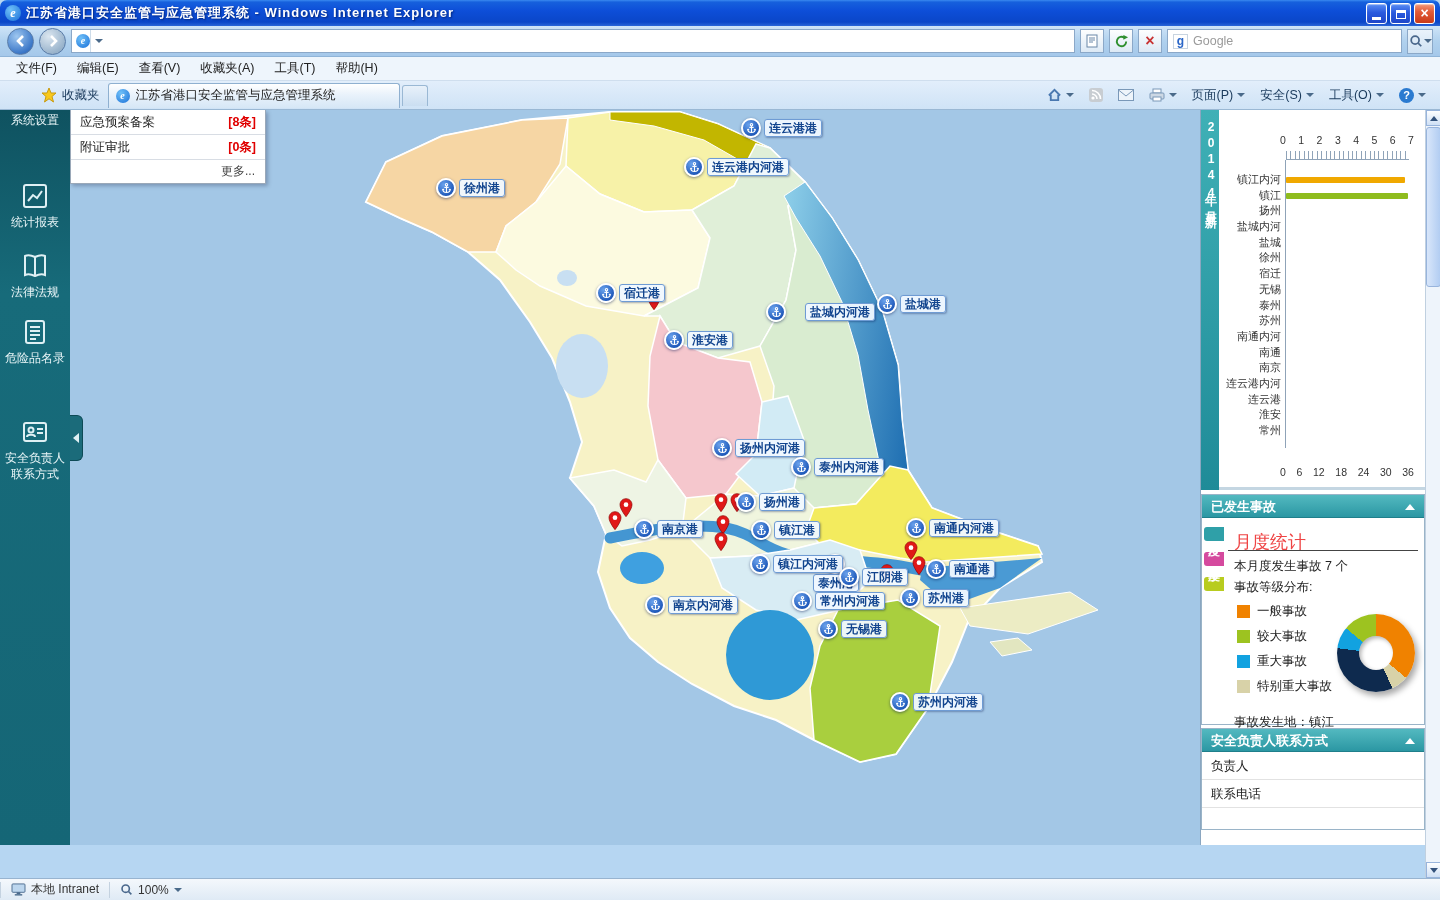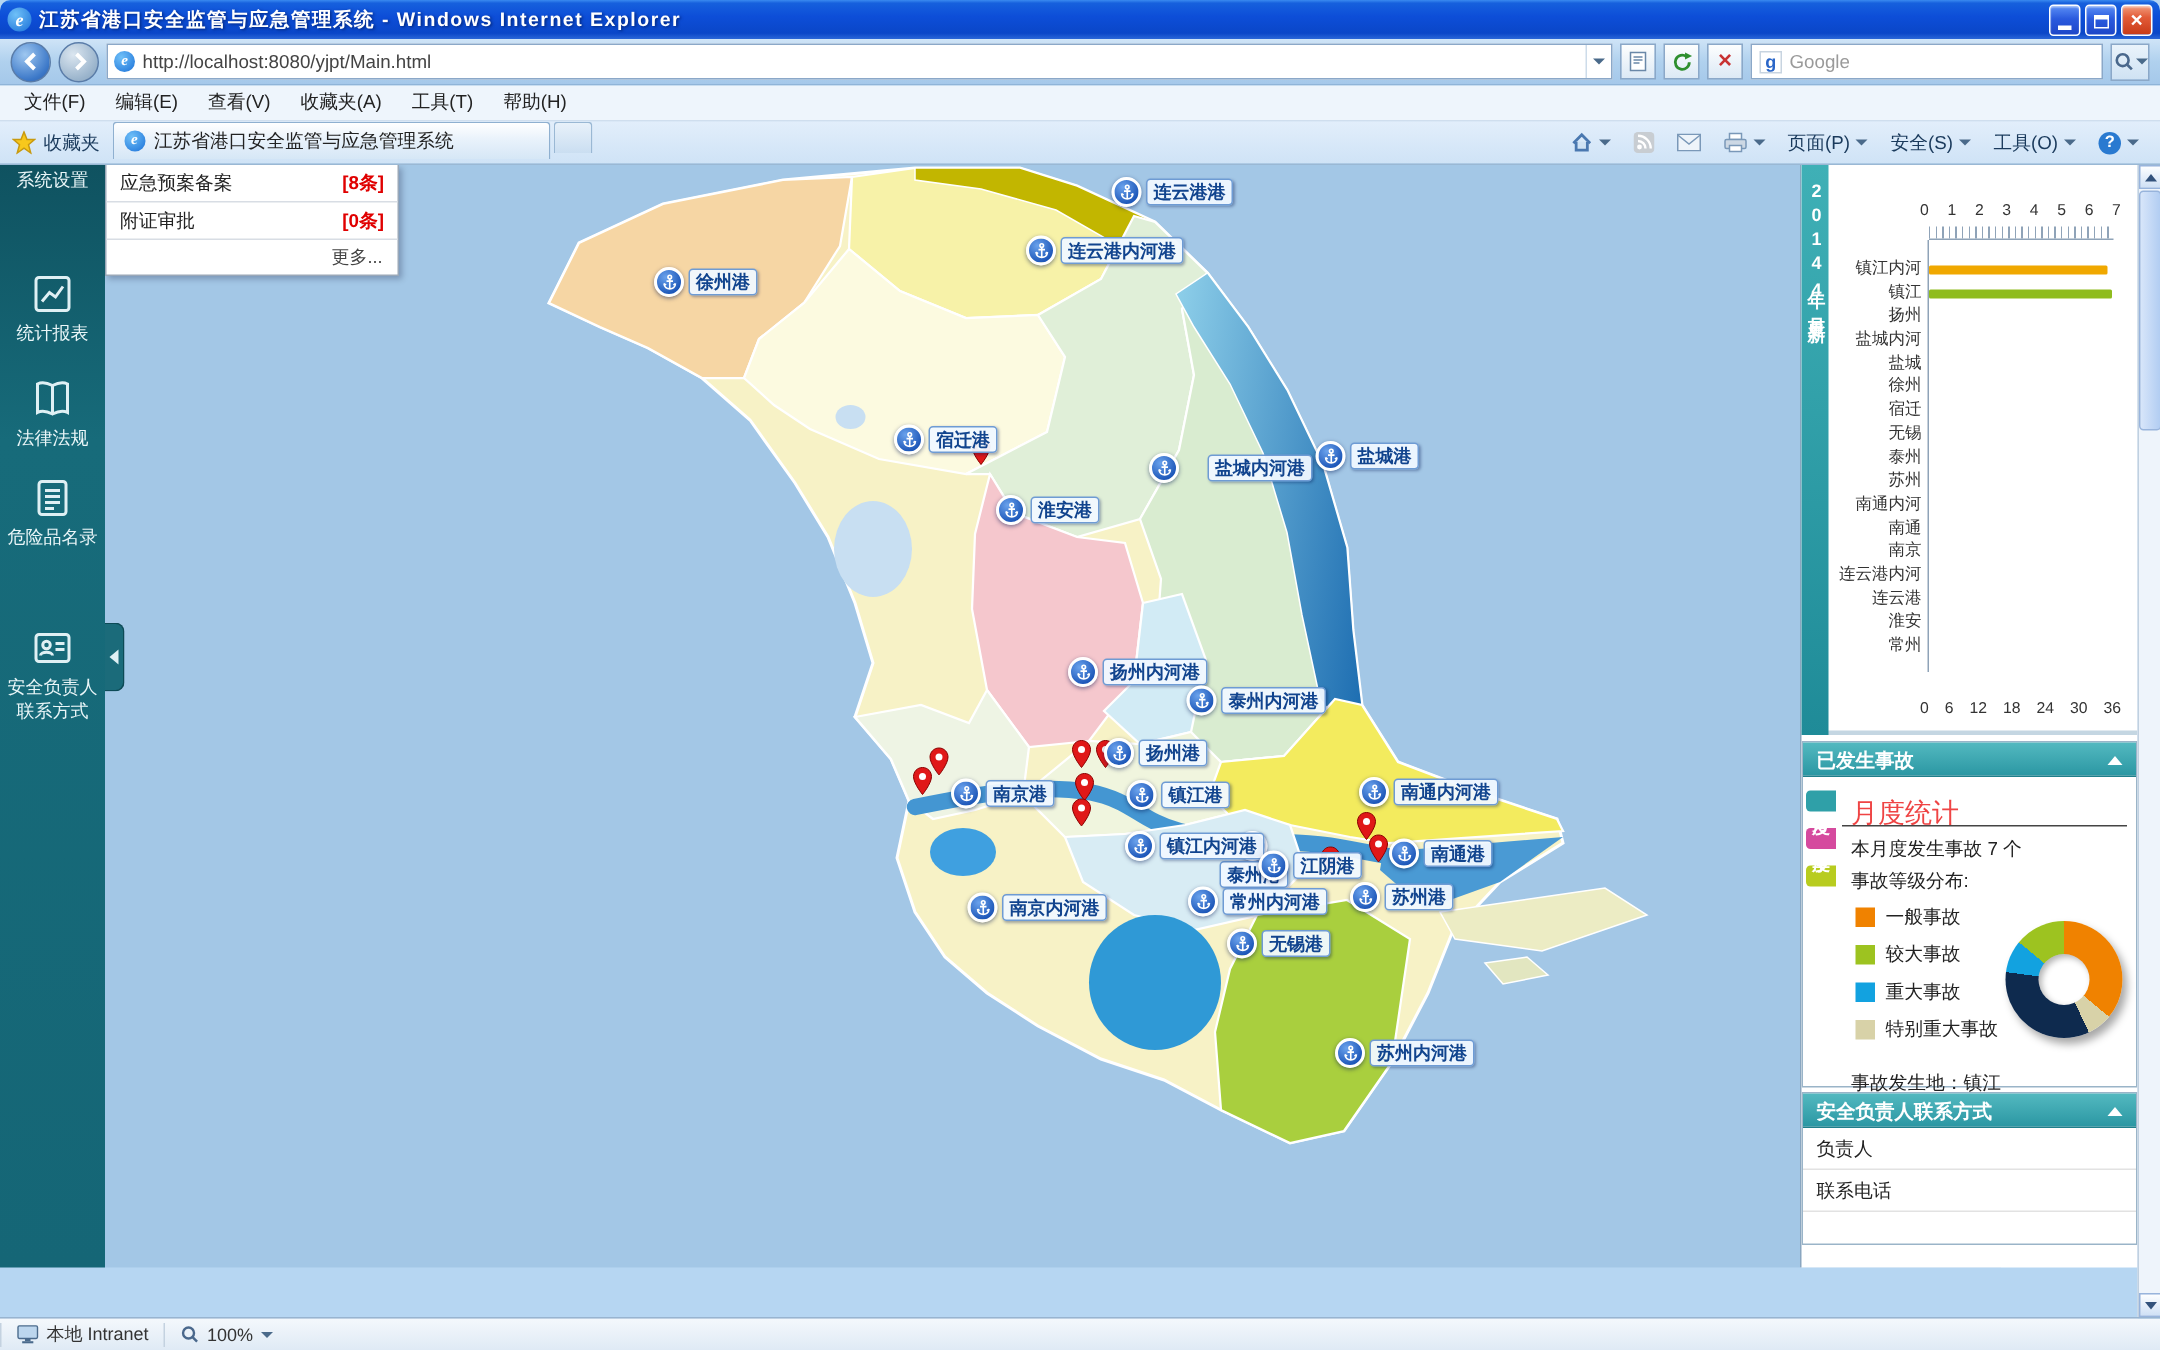--- a/index.html
+++ b/index.html
@@ -29,21 +29,21 @@
 .search{width:235px;height:24px;background:#fff;border:1px solid #8ba8c8;display:flex;align-items:center;padding:0 5px;gap:5px;flex:none;}
 .gico{width:15px;height:15px;border:1px solid #c8d4e0;color:#2a66c8;font-weight:bold;font-size:12px;line-height:13px;text-align:center;flex:none;}
 .search-text{flex:1;color:#9a9a9a;font-size:12.5px;}
 .sbtn{width:26px;height:25px;border:1px solid #8ba8c8;background:linear-gradient(#eaf3fb,#cfe2f3);display:flex;align-items:center;justify-content:center;gap:1px;flex:none;cursor:pointer;}
 
 
 .menubar{position:absolute;top:57px;left:0;height:24px;width:100%;background:#eef5fc;border-bottom:1px solid #cfdeee;display:flex;align-items:center;padding-left:6px;}
 .menu-item{padding:3px 10px;font-size:12.5px;color:#222;cursor:pointer;}
 
 
-.cmdbar{position:absolute;top:81px;left:0;height:29px;width:100%;background:linear-gradient(#e2eefb,#cfe3f6);display:flex;align-items:flex-start;border-bottom:1px solid #9ab8d4;}
+.cmdbar{position:absolute;top:81px;left:0;height:29px;width:100%;background:linear-gradient(#e2eefb,#cfe3f6);display:flex;align-items:center;border-bottom:1px solid #9ab8d4;padding-left:33px;}
 .fav-area{display:flex;align-items:center;height:100%;padding:0 8px;gap:5px;}
 .fav-label{font-size:12.5px;color:#1a3a5c;}
 .tab{width:292px;height:25px;background:linear-gradient(#ffffff,#e9f2fb 45%,#d6e7f6);border:1px solid #8fb0d0;border-bottom:none;border-radius:3px 3px 0 0;display:flex;align-items:center;gap:6px;padding:0 7px;font-size:12.5px;color:#222;cursor:pointer;}
 .tab-title{white-space:nowrap;overflow:hidden;}
 .tab-stub{width:26px;height:21px;margin-left:2px;background:linear-gradient(#e8f1fa,#cadef1);border:1px solid #9ab8d4;border-bottom:none;border-radius:3px 3px 0 0;cursor:pointer;}
 .cmd-right{margin-left:auto;display:flex;align-items:center;height:100%;gap:3px;padding-right:8px;}
 .cmd-btn{display:flex;align-items:center;gap:4px;padding:3px 6px;font-size:12.5px;color:#1a3a5c;cursor:pointer;}
 .helpc{width:15px;height:15px;border-radius:50%;background:#2a7ad0;color:#fff;font-size:11px;font-weight:bold;line-height:15px;text-align:center;}
 
 
@@ -141,21 +141,20 @@
           <path d="M10 3 L5 8 L10 13" stroke="#fff" stroke-width="2.6" fill="none"></path>
         </svg>
     </div>
     <div class="navcir fwd">
       <svg width="16" height="16" viewBox="0 0 16 16">
           <path d="M6 3 L11 8 L6 13" stroke="#fff" stroke-width="2.6" fill="none"></path>
         </svg>
     </div>
     <div class="addr">
       <span class="eicon" style="width:14px;height:14px;line-height:14px;font-size:10px;">e</span>
-      <span class="url">http://localhost:8080/yjpt/Main.html</span>
       <span class="drop17">
           <span class="caret"></span>
         </span>
     </div>
     <div class="abtn">
       <svg width="14" height="14" viewBox="0 0 14 14">
           <rect x="2" y="1" width="10" height="12" fill="#fff" stroke="#6a88a8"></rect>
           <path d="M4 4 h6 M4 6 h6 M4 8 h4" stroke="#6a88a8"></path>
         </svg>
     </div>

